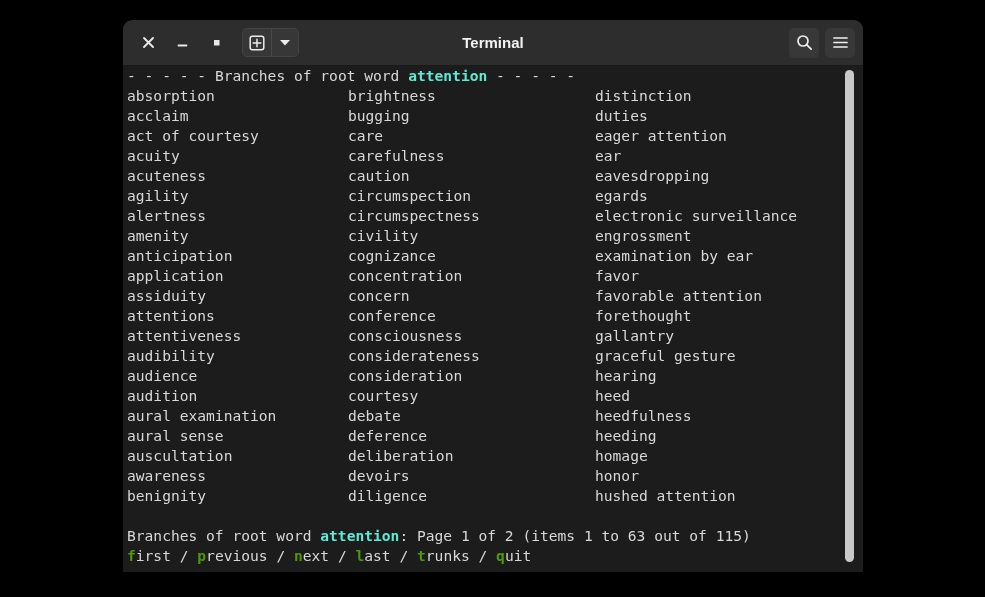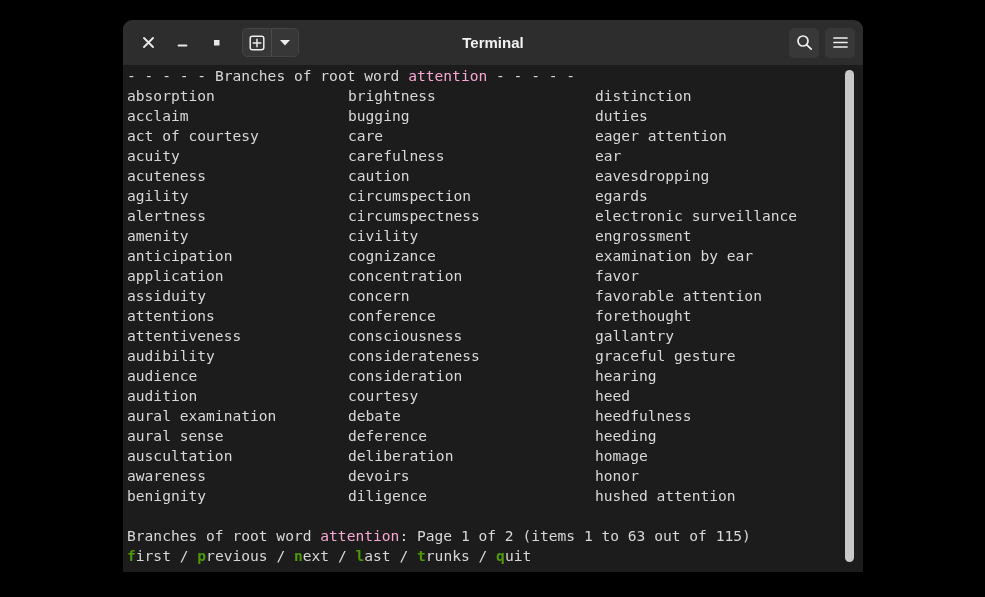--- a/index.html
+++ b/index.html
@@ -142,21 +142,21 @@
     font-family: "DejaVu Sans Mono", "Liberation Mono", monospace;
     font-size: 14.6px;
     line-height: 20px;
     white-space: pre;
   }
   .row {
     height: 20px;
     position: relative;
   }
   .hdr { color: #d8d8d8; }
-  .kw { color: #f9a8d4; font-weight: normal; }
+  .kw { color: #5eead4; font-weight: bold; }
   .gk { color: #4e9a06; font-weight: bold; }
   .col1 { position: absolute; left: 0px;   top: 0; }
   .col2 { position: absolute; left: 221px; top: 0; }
   .col3 { position: absolute; left: 468px; top: 0; }
   .spacer { height: 20px; }
 
   
   #scrollbar-track {
     position: absolute;
     right: 6px;

